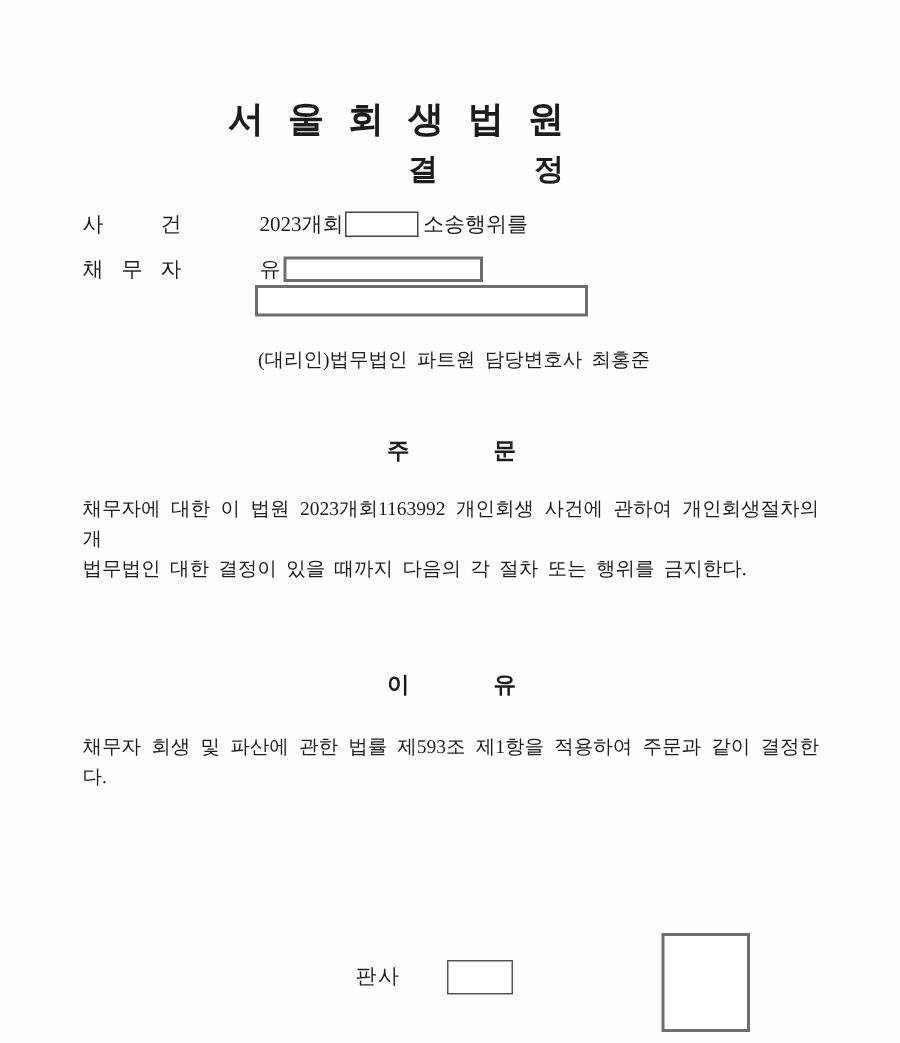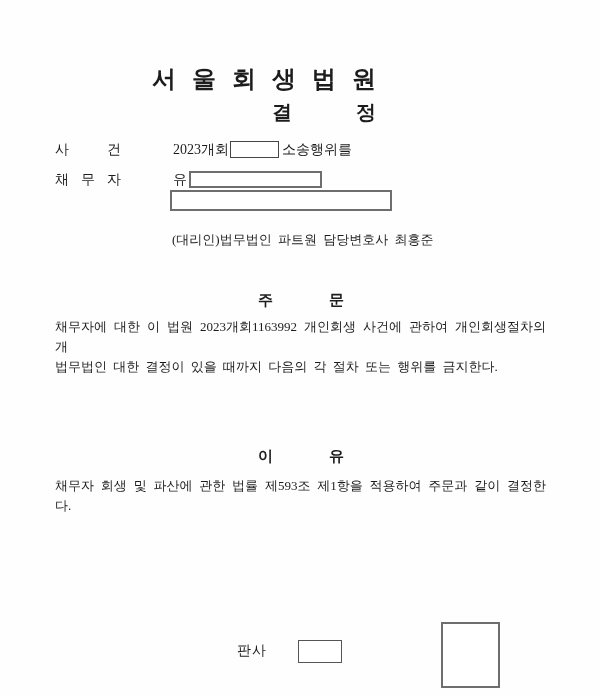--- a/index.html
+++ b/index.html
@@ -86,20 +86,21 @@
     font-family: Liberation Serif, serif;
   }
   .h-order  { top: 291px; }
   .h-reason { top: 447px; }
   .bodytext {
     position: absolute;
     left: 55px; width: 491px;
     font-size: 13px;
     line-height: 20px;
     word-spacing: 3px;
+    margin-top: 12px;
   }
   .b-para  { top: 317px; }
   .b-item1 { top: 357px; }
   .b-item2 { top: 417px; }
   .b-reason { top: 476px; }
   .jline { text-align: justify; text-align-last: justify; }
   .lline { text-align: left; }
   .hang { margin-left: 15px; }
   .date-line {
     position: absolute;

